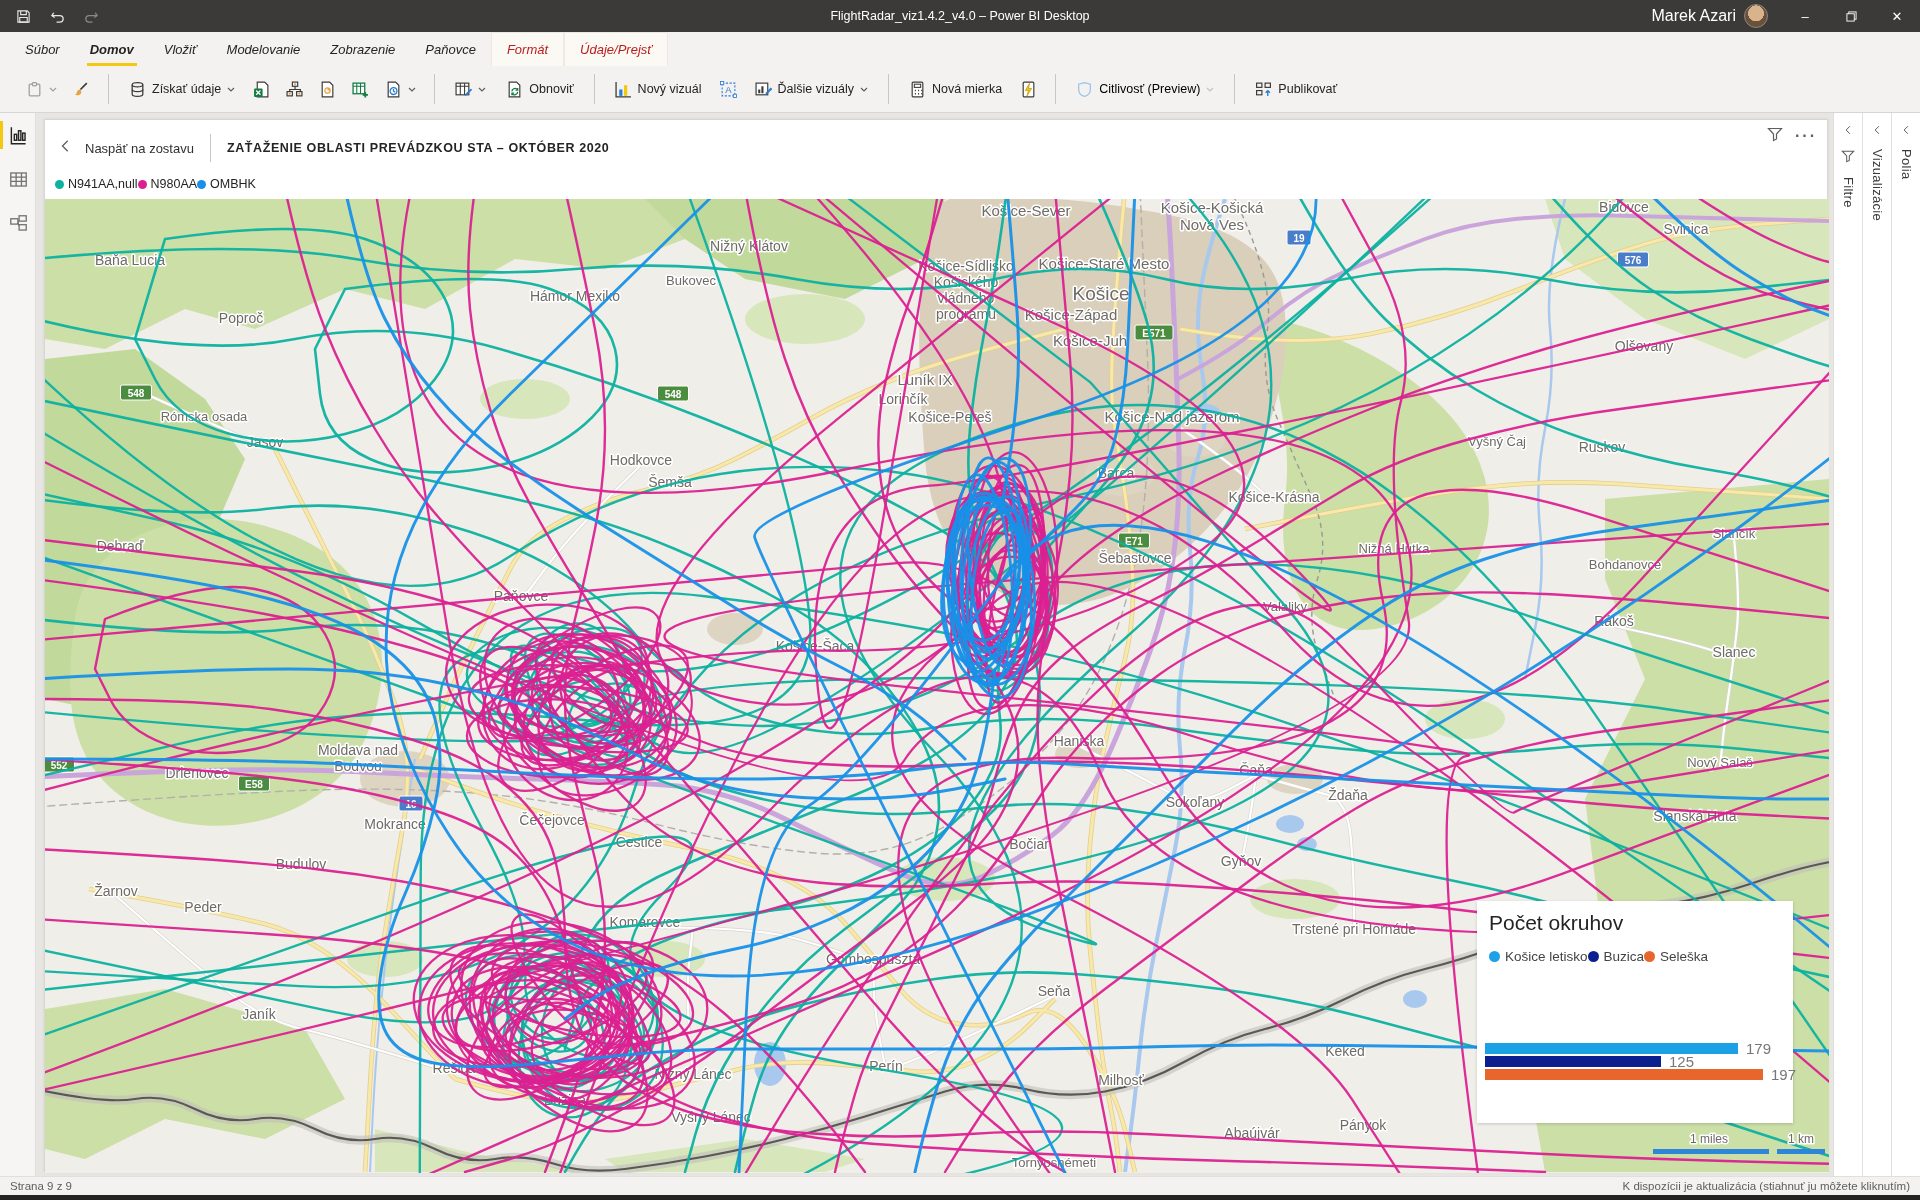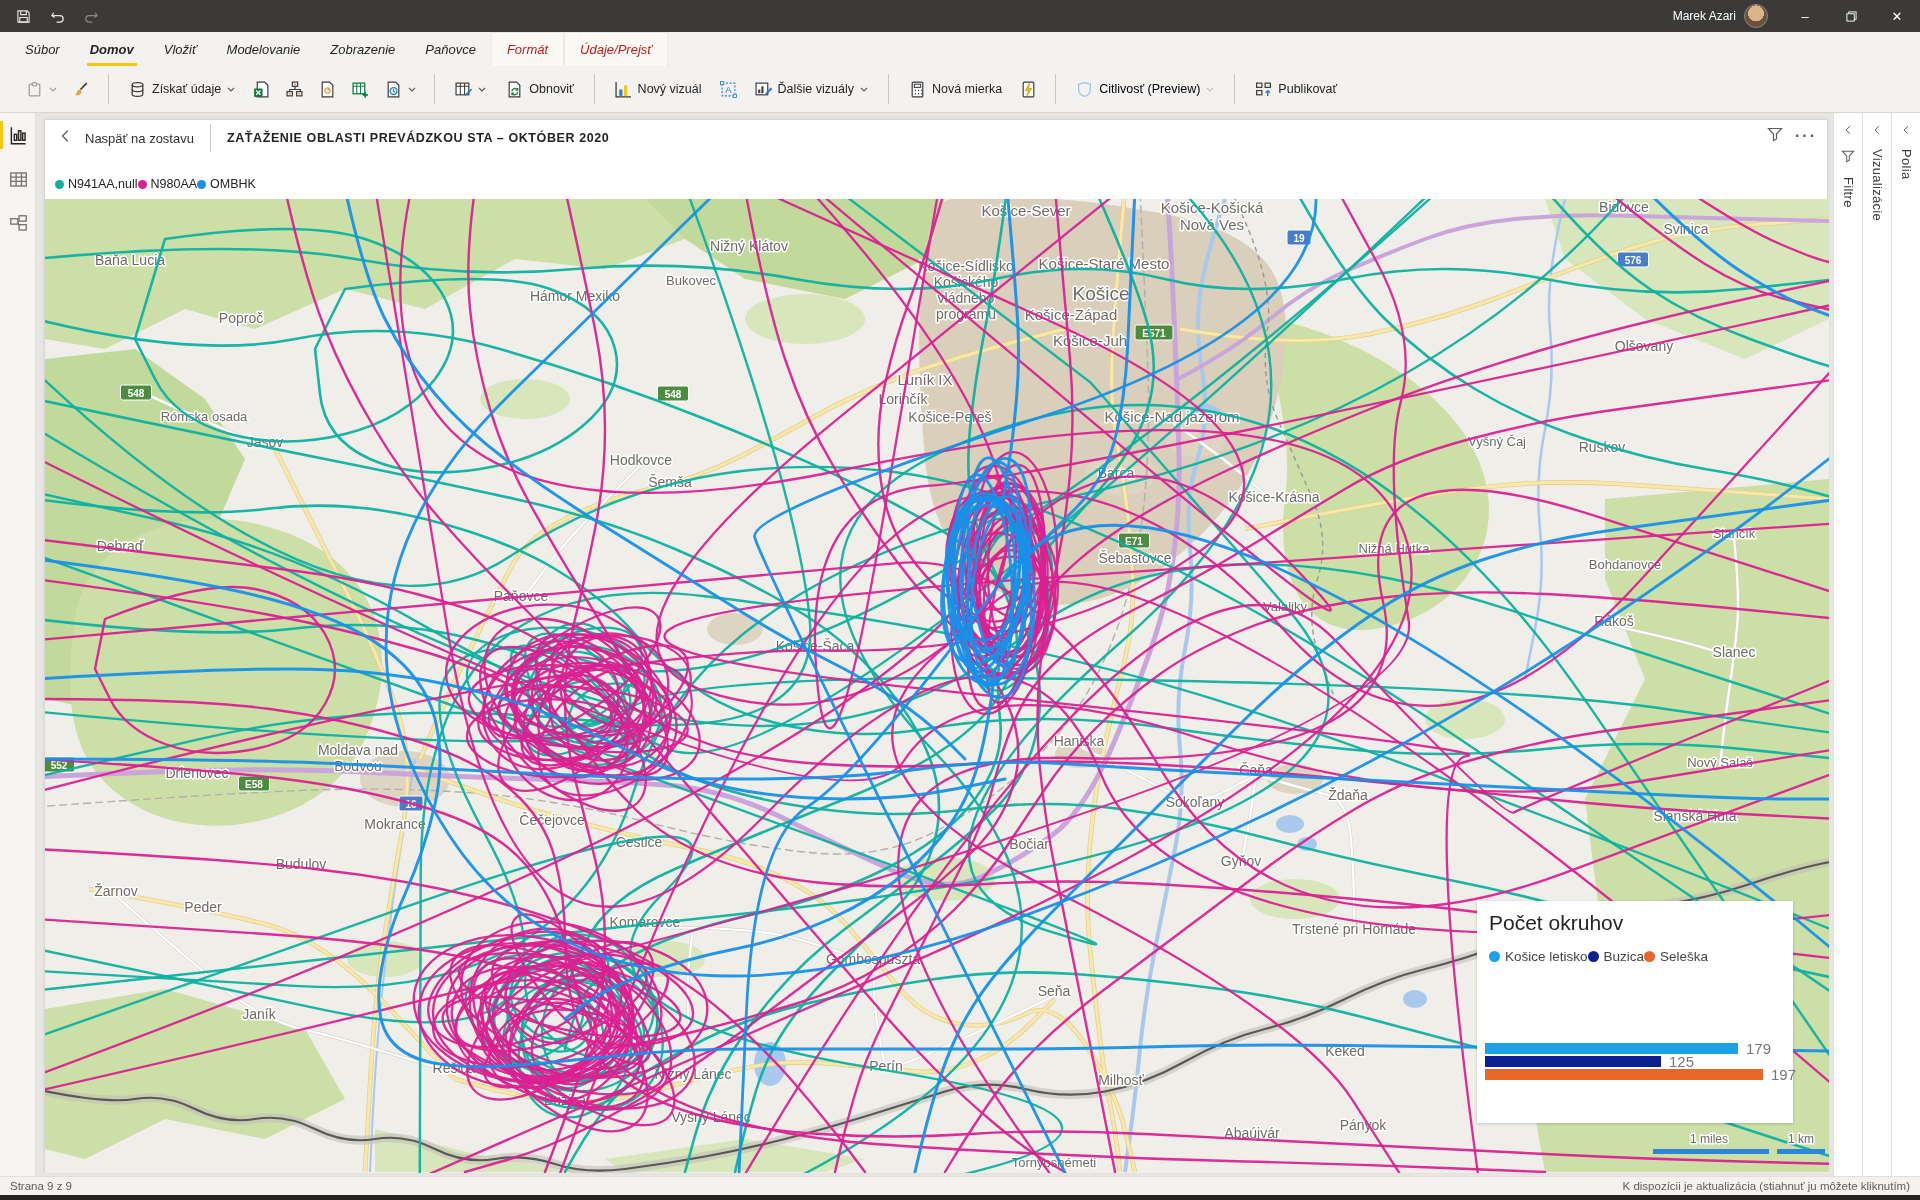--- a/index.html
+++ b/index.html
@@ -7,21 +7,21 @@
     font-family:"Liberation Sans", sans-serif; background:#e8e6e3; }
 
   
   .titlebar { position:absolute; left:0; top:0; width:1920px; height:32px;
     background:#3b3a38; color:#fff; display:flex; align-items:center; }
   .tb-left { display:flex; align-items:center; gap:4px; padding-left:8px; }
   .tb-btn { width:30px; height:32px; display:flex; align-items:center; justify-content:center; color:#e8e6e3; }
   .tb-btn.dim { color:#8a8886; }
   .tb-title { position:absolute; left:0; right:0; text-align:center; font-size:12.5px; color:#ffffff; pointer-events:none; }
   .tb-right { margin-left:auto; display:flex; align-items:center; height:32px; }
-  .tb-user { font-size:12px; color:#fff; margin-right:8px; }
+  .tb-user { font-size:16px; color:#fff; margin-right:8px; }
   .avatar { width:24px; height:24px; border-radius:50%;
     background:radial-gradient(circle at 50% 38%, #d9b38c 0 45%, #6b5139 46% 100%); margin-right:14px; border:1px solid #8a8886; }
   .win-btn { width:46px; height:32px; display:flex; align-items:center; justify-content:center; color:#fff; font-size:13px; }
 
   
   .tabs { position:absolute; left:0; top:32px; width:1920px; height:34px; background:#f3f2f1;
     display:flex; align-items:stretch; padding-left:10px;font-style:italic; }
   .tab { padding:0 15px; font-size:13px; color:#252423; display:flex; align-items:center; position:relative; }
   .tab.active { font-weight:700; }
   .tab.active::after { content:""; position:absolute; left:12px; right:12px; bottom:0; height:3px; background:#f2c811; }
@@ -46,21 +46,21 @@
   
   .panels { position:absolute; right:0; top:113px; bottom:24px; display:flex; }
   .panel { width:29px; background:#ffffff; border-left:1px solid #e1dfdd; display:flex; flex-direction:column; align-items:center; padding-top:8px; gap:10px; }
   .panel .pchev { color:#605e5c; }
   .panel .ptitle { writing-mode:vertical-rl; font-size:13px; color:#3b3a39; letter-spacing:.3px; }
 
   
   .page { position:absolute; left:44px; top:119px; width:1784px; height:1053px; background:#ffffff;
     border:1px solid #d8d6d4; box-shadow:0 0 3px rgba(0,0,0,.08); }
   .hoverbar { position:absolute; right:10px; top:6px; display:flex; align-items:center; gap:12px; color:#605e5c; }
-  .backbar { position:absolute; left:14px; top:2px; display:flex; align-items:center; height:32px; }
+  .backbar { position:absolute; left:14px; top:12px; display:flex; align-items:center; height:32px; }
   .backchev { color:#605e5c; margin-right:12px; font-size:16px; }
   .backlabel { font-size:13px; color:#323130; }
   .bdiv { width:1px; height:28px; background:#c8c6c4; margin:0 16px; }
   .ptitle-text { font-size:12.5px; font-weight:700; letter-spacing:.6px; color:#252423; }
   .maplegend { position:absolute; left:10px; top:57px; display:flex; align-items:center; }
   .mlg-item { display:flex; align-items:center; gap:4px; font-size:12.5px; color:#252423; }
   .mlg-dot { width:9px; height:9px; border-radius:50%; }
 
   .mapwrap { position:absolute; left:0; top:79px; width:1784px; height:974px; overflow:hidden; }
 
@@ -101,20 +101,21 @@
           <path d="M2.5 7h8a3.5 3.5 0 0 1 0 7H7"></path>
         </svg>
     </span>
     <span class="tb-btn dim">
       <svg width="15" height="15" viewBox="0 0 16 16" fill="none" stroke="currentColor" stroke-width="1.4">
           <path d="M12 4l2 3-3 2"></path>
           <path d="M13.5 7h-8a3.5 3.5 0 0 0 0 7H9"></path>
         </svg>
     </span>
   </div>
+  <div class="tb-title">FlightRadar_viz1.4.2_v4.0 – Power BI Desktop</div>
   <div class="tb-right">
     <span class="tb-user">Marek Azari</span>
     <span class="avatar"></span>
     <span class="win-btn">–</span>
     <span class="win-btn">
       <svg width="11" height="11" viewBox="0 0 12 12" fill="none" stroke="#fff" stroke-width="1">
           <rect x="3" y="1" width="8" height="8"></rect>
           <rect x="1" y="3" width="8" height="8" fill="#3b3a38"></rect>
         </svg>
     </span>

